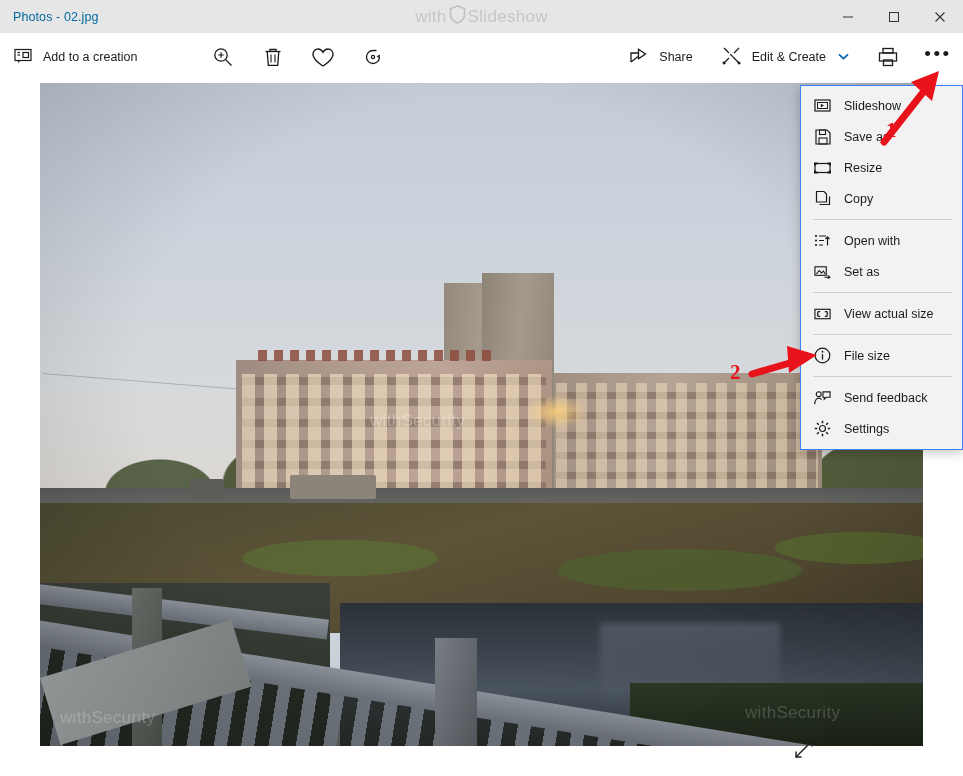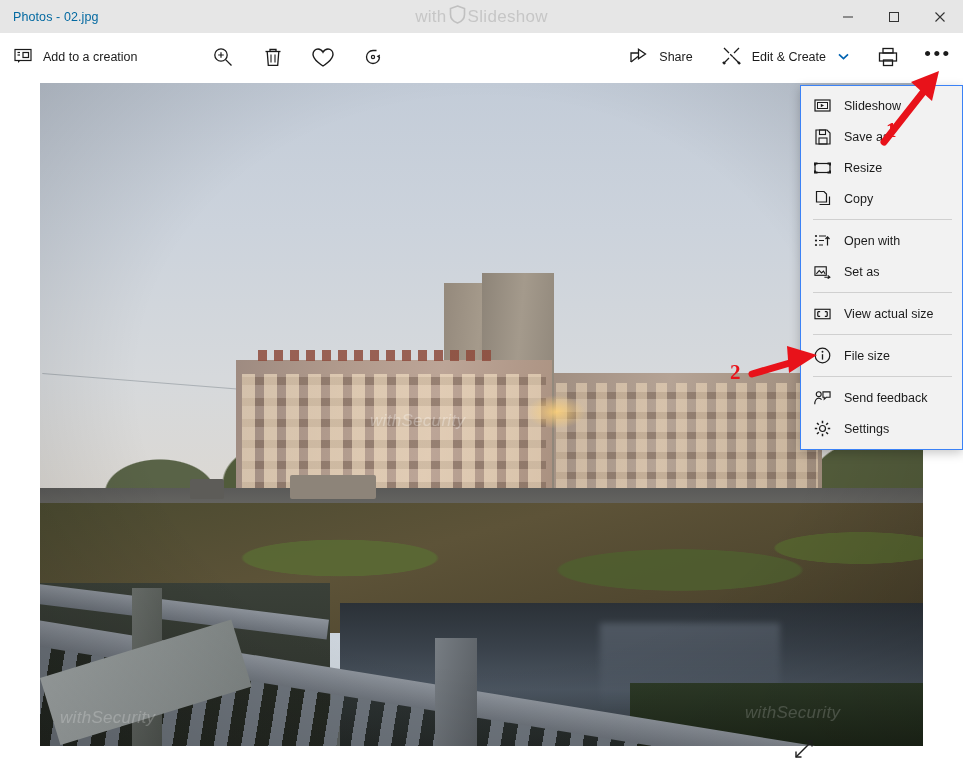--- a/index.html
+++ b/index.html
@@ -74,21 +74,20 @@
   .chev { color: #0063b1; font-size: 9px; margin-left: 2px; }
   .dots {
     letter-spacing: 2.5px; font-size: 19px; line-height: 10px;
     color: #1b1b1b; padding-bottom: 7px;
   }
 
   
   #stage {
     position: absolute; left: 0; top: 81px; width: 831px; height: 695px;
     background: #ffffff;
-    font-style: italic;
   }
   #photo {
     position: absolute; left: 40px; top: 2px; width: 883px; height: 663px;
     overflow: hidden;
     background: linear-gradient(#bdc7d4, #cfd6dd);
   }
   
   .sky {
     position: absolute; left: 0; top: 0; width: 883px; height: 420px;
     background: linear-gradient(#c3ccd8 0%, #ccd3dc 35%, #d6d9dc 70%, #dcd8d2 100%);

